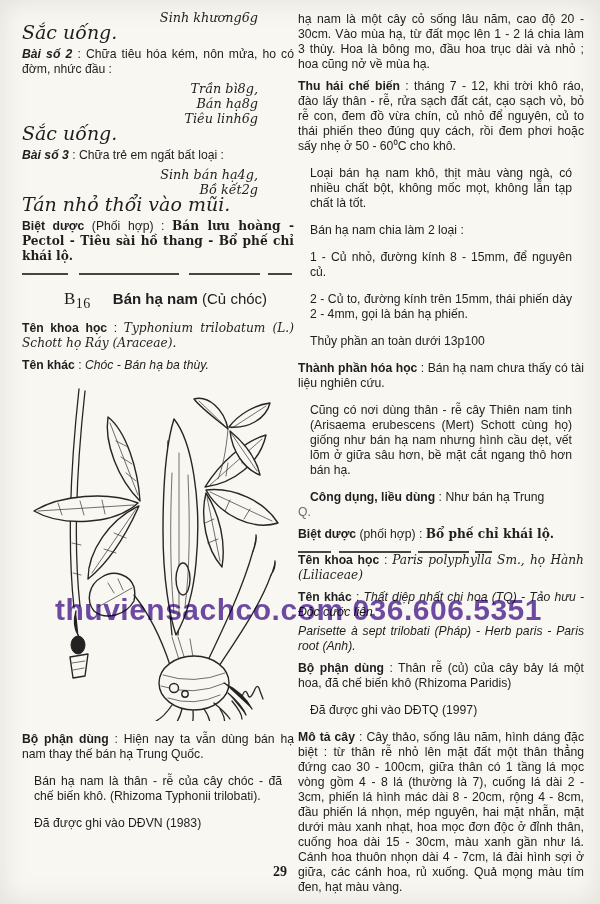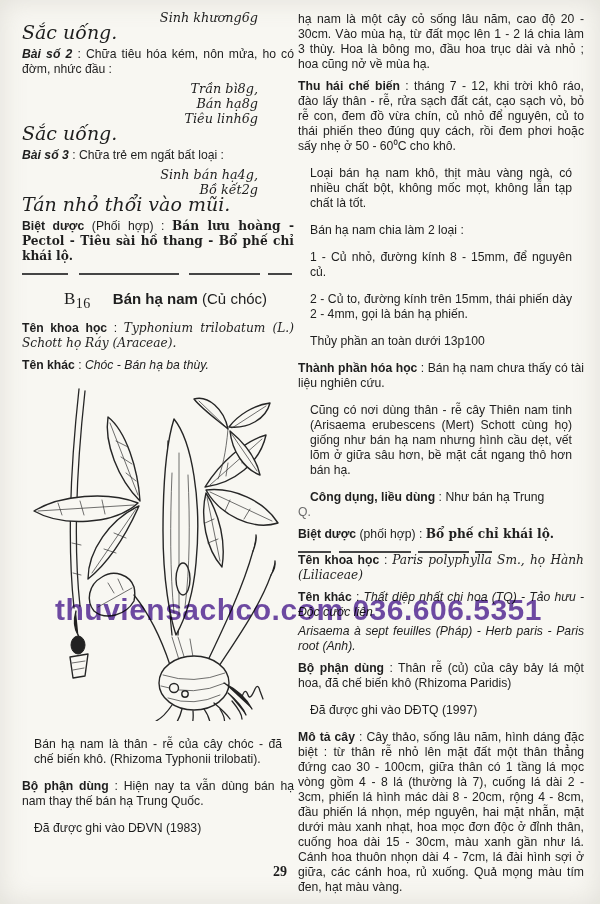--- a/index.html
+++ b/index.html
@@ -147,22 +147,22 @@
       <circle class="leaf" cx="152" cy="305" r="4.5"></circle>
       <circle class="leaf" cx="163" cy="311" r="3.2"></circle>
 
       <path class="ln" d="M150,322 q-8,12 -16,16 M160,326 q-3,12 -9,18 M171,328 q1,12 -3,18 M182,326 q7,10 6,18 M192,320 q12,10 16,16"></path>
       <path class="ln dark" d="M202,300 q20,10 28,26 M206,310 q14,12 18,22" stroke-width="2.6"></path>
       <path class="ln" d="M210,318 q10,12 10,18 M198,326 q6,10 4,14"></path>
 
       <path class="ln" d="M220,314 q3,-10 6,-2 q2,6 7,-6 q3,-6 5,2 l3,8" stroke-width="1.1"></path>
     </svg>
 
+    <p class="para gap"><span class="b">Bộ phận dùng</span><span> : Hiện nay ta vẫn dùng bán hạ nam thay thế bán hạ Trung Quốc.</span></p>
     <p class="para nogap">Bán hạ nam là thân - rễ của cây chóc - đã chế biến khô. (Rhizoma Typhonii trilobati).</p>
-    <p class="para gap"><span class="b">Bộ phận dùng</span><span> : Hiện nay ta vẫn dùng bán hạ nam thay thế bán hạ Trung Quốc.</span></p>
     <p class="para nogap">Đã được ghi vào DĐVN (1983)</p>
 
   </div>
 
   <div class="col col-right">
 
     <p class="para">hạ nam là một cây cỏ sống lâu năm, cao độ 20 - 30cm. Vào mùa hạ, từ đất mọc lên 1 - 2 lá chia làm 3 thùy. Hoa là bông mo, đầu hoa trục dài và nhỏ ; hoa cũng nở về mùa hạ.</p>
 
     <p class="para gap"><span class="b">Thu hái  chế biến</span><span> : tháng 7 - 12, khi trời khô ráo, đào lấy thân - rễ, rửa sạch đất cát, cạo sạch vỏ, bỏ rễ con, đem đồ vừa chín, củ nhỏ để nguyên, củ to thái phiến theo đúng quy cách, rồi đem phơi hoặc sấy nhẹ ở 50 - 60⁰C cho khô.</span></p>
 
@@ -179,21 +179,21 @@
     <p class="para faded">Q.</p>
 
     <p class="para gap"><span class="b">Biệt dược</span><span> (phối  hợp) : </span><span class="b serif">Bổ phế chỉ khái lộ.</span></p>
 
     <div class="rule short"></div>
 
 
     <p class="para"><span class="b">Tên khoa học</span><span> : </span><span class="sci">Paris polyphylla Sm., họ Hành (Liliaceae)</span></p>
 
     <p class="para gap" style="margin-bottom:4px"><span class="b">Tên khác</span><span> :  </span><span class="it">Thất diệp nhất chi hoa (TQ) - Tảo hưu - Độc cước liên</span></p>
-    <p class="para it">Arisaema à sept feuilles (Pháp) - Herb paris - Paris root (Anh).</p>
+    <p class="para it">Parisette à sept trilobati (Pháp) - Herb paris - Paris root (Anh).</p>
 
     <p class="para gap" style="margin-bottom:0"><span class="b">Bộ phận dùng</span><span> : Thân rễ (củ) của cây bảy lá một hoa, đã chế biến khô (Rhizoma Paridis)</span></p>
     <p class="para nogap">Đã được ghi vào DĐTQ (1997)</p>
 
     <p class="para gap" style="margin-bottom:0"><span class="b">Mô tả cây</span><span> : Cây thảo, sống lâu năm, hình dáng đặc biệt : từ thân rễ nhỏ lên mặt đất một thân thẳng đứng cao 30 - 100cm, giữa thân có 1 tầng lá mọc vòng gồm 4 - 8 lá (thường là 7), cuống lá dài 2 - 3cm, phiến lá hình mác dài 8 - 20cm, rộng 4 - 8cm, đầu phiến lá nhọn, mép nguyên, hai mặt nhẵn, mặt dưới màu xanh nhạt, hoa mọc đơn độc ở đỉnh thân, cuống hoa dài 15 - 30cm, màu xanh gần như lá. Cánh hoa thuôn nhọn dài 4 - 7cm, lá đài hình sợi ở giữa, các cánh hoa, rủ xuống. Quả mọng màu tím đen, hạt màu vàng.</span></p>
     <p class="para nogap">Ra hoa tháng 3 - 7, quả tháng 8 - 12.</p>
   </div>
 
   <div class="watermark" style="color: #4c1d95;">thuviensachco.com 036.606.5351</div>
 

